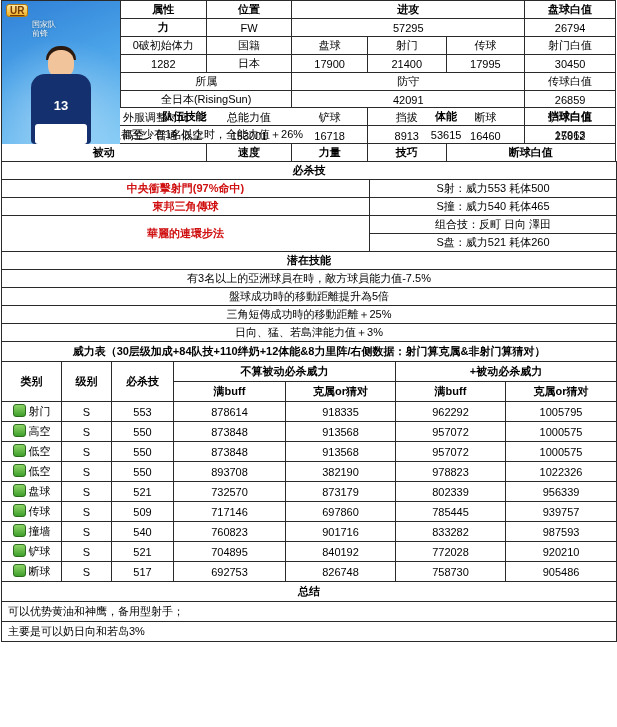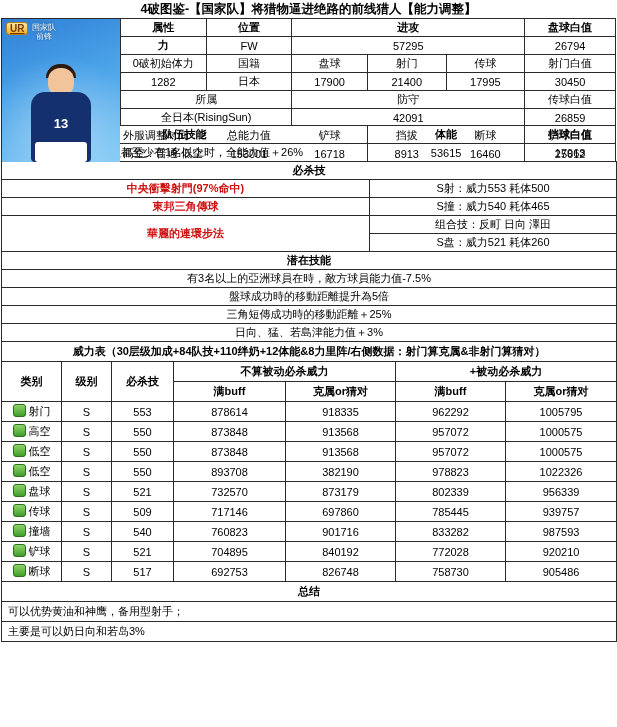--- a/index.html
+++ b/index.html
@@ -52,22 +52,22 @@
     position: relative;
     overflow: hidden;
   }
   .portrait .ur {
     position: absolute; top: 3px; left: 4px;
     background: linear-gradient(180deg,#ffe9a0,#f0b020);
     color:#7a3a00; font-weight:bold; font-size:10px;
     padding:0 3px; border-radius:3px; border:1px solid #b07a10;text-decoration:underline;
   }
   .portrait .kanji {
-    position:absolute; top:4px; left:30px;
-    color:#fff; font-size:8px; line-height:9px; text-align:center;
+    position:absolute; top:19px; left:30px;
+    color:#fff; font-size:8px; line-height:9px; text-align:left;
     text-shadow:0 0 2px #05406e;
   }
   .portrait .body {
     position:absolute; bottom:0; left:50%; transform:translateX(-50%);
     width:60px; height:70px;
     background:#15306e;
     border-radius:14px 14px 4px 4px;
   }
   .portrait .body:after{
     content:"13"; position:absolute; top:24px; left:50%; transform:translateX(-50%);
@@ -118,21 +118,20 @@
     border:1px solid #2c6e1d; vertical-align:-2px; margin-right:3px;
   }
   .summary-head { background:#ffffff; font-weight:bold; }
   .summary-body { text-align:left !important; padding-left:6px !important; }
 </style>
 </head>
 <body>
 
 <div class="page">
 
-  <div class="title-bar">4破图鉴-【国家队】将猎物逼进绝路的前线猎人【能力调整】</div>
 
   <table class="main">
     <colgroup>
       <col style="width:118px">
       <col style="width:85px">
       <col style="width:85px">
       <col style="width:75px">
       <col style="width:78px">
       <col style="width:78px">
       <col style="width:90px">
@@ -239,20 +238,27 @@
       <tr>
         <td colspan="4" class="bold">队伍技能</td>
         <td colspan="2" class="bold">体能</td>
         <td class="bold">挡球白值</td>
       </tr>
       <tr>
         <td colspan="4">各属性球员都至少有1名以上时，全能力值＋26%</td>
         <td colspan="2">53615</td>
         <td>17963</td>
       </tr>
+      <tr>
+        <td colspan="2" class="bold">被动</td>
+        <td class="bold">速度</td>
+        <td class="bold">力量</td>
+        <td class="bold">技巧</td>
+        <td colspan="2" class="bold">断球白值</td>
+      </tr>
     </tbody>
   </table>
 
   <table class="main" style="margin-top:-1px;">
     <colgroup>
       <col style="width:368px">
         <col style="width:247px">
     </colgroup>
     <tbody>
       <tr>

